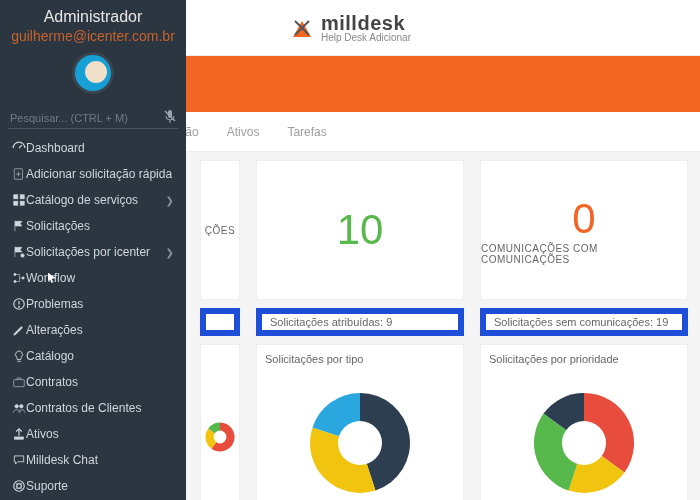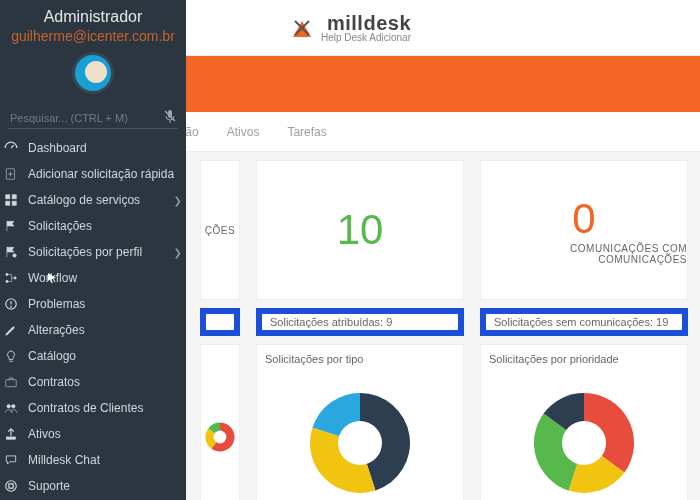--- a/index.html
+++ b/index.html
@@ -8,21 +8,21 @@
 
   
   .brandbar {
     position: absolute; left: 0; right: 0; top: 0; height: 56px;
     background: #ffffff; display: flex; align-items: center; justify-content: center;
     border-bottom: 1px solid #eee;
   }
   .brand { display: flex; align-items: center; gap: 6px; }
   .brand-mark { width: 26px; height: 26px; position: relative; }
   .brand-text { display: flex; flex-direction: column; line-height: 1; }
-  .brand-title { font-size: 20px; font-weight: 600; color: #444; letter-spacing: .5px; text-align: right; }
+  .brand-title { font-size: 20px; font-weight: 600; color: #444; letter-spacing: .5px; }
   .brand-sub   { font-size: 10px; color: #888; }
 
   
   .orange {
     position: absolute; left: 0; right: 0; top: 56px; height: 56px;
     background: #f26522;
   }
 
   
   .tabs {
@@ -39,21 +39,21 @@
     padding-left: 200px; padding-right: 12px;
   }
   .cards { display: flex; gap: 16px; }
   .stat-card {
     flex: 1; background: #fff; height: 140px; border: 1px solid #eee;
     display: flex; flex-direction: column; align-items: center; justify-content: center;
     position: relative;
   }
   .stat-card.peek { flex: 0 0 40px; overflow: hidden; }
   .stat-value { font-size: 42px; font-weight: 300; }
-  .stat-label { font-size: 10px; color: #666; letter-spacing: .5px; margin-top: 0; text-align: right; }
+  .stat-label { font-size: 10px; color: #666; letter-spacing: .5px; margin-top: 0; text-align: left; }
 
   .subline { display: flex; gap: 16px; margin-top: 8px; }
   .subline .sub {
     flex: 1; background: #fff; border: 6px solid #1d4ed8; height: 28px;
     display: flex; align-items: center; padding: 0 8px; font-size: 11px; color: #666;
   }
   .subline .sub.peek { flex: 0 0 40px; }
 
   .charts { display: flex; gap: 16px; margin-top: 8px; }
   .chart-card {
@@ -87,21 +87,21 @@
   .sb-search input {
     width: 100%; background: transparent; border: none; border-bottom: 1px solid #4a5560;
     color: #cfd6dd; font-size: 11px; padding: 4px 18px 4px 2px; outline: none;
   }
   .sb-search input::placeholder { color: #6f7b87; }
   .sb-search .mic {
     position: absolute; right: 0; top: 0; width: 16px; height: 16px; color: #9aa4ae;
   }
   .sb-nav { flex: 1; overflow: hidden; }
   .sb-item {
-    display: flex; align-items: center; gap: 10px; padding: 6px 4px; cursor: pointer;
+    display: flex; align-items: center; gap: 0; padding: 6px 12px; cursor: pointer;
     position: relative;
   }
   .sb-item.cursor::after{
     content:""; position:absolute; left:48px; top:8px; width:8px; height:10px;
     background:#fff; clip-path: polygon(0 0, 100% 50%, 40% 60%, 60% 100%, 45% 100%, 25% 65%, 0 80%);
   }
   .sb-ico { width: 14px; height: 14px; flex: 0 0 14px; display: inline-flex; align-items:center; justify-content:center; }
   .sb-chev { margin-left: auto; font-size: 10px; color: #8a949e; }
 
   
@@ -251,21 +251,21 @@
         </span>
         <span>Solicitações</span>
       </div>
       <div class="sb-item">
         <span class="sb-ico">
           <svg viewBox="0 0 24 24" width="14" height="14" stroke="currentColor">
             <path d="M5 3v18M5 4h12l-3 4 3 4H5" fill="currentColor"></path>
             <circle cx="18" cy="18" r="3" fill="currentColor"></circle>
           </svg>
         </span>
-        <span>Solicitações por perfil</span>
+        <span>Solicitações por icenter</span>
         <span class="sb-chev">❯</span>
       </div>
       <div class="sb-item cursor">
         <span class="sb-ico">
           <svg viewBox="0 0 24 24" width="14" height="14" stroke="currentColor">
             <circle cx="5" cy="6" r="2" fill="currentColor"></circle>
             <circle cx="5" cy="18" r="2" fill="currentColor"></circle>
             <circle cx="19" cy="12" r="2" fill="currentColor"></circle>
             <path d="M7 6h6v6h4M7 18h6v-6" fill="none" stroke="currentColor"></path>
           </svg>

